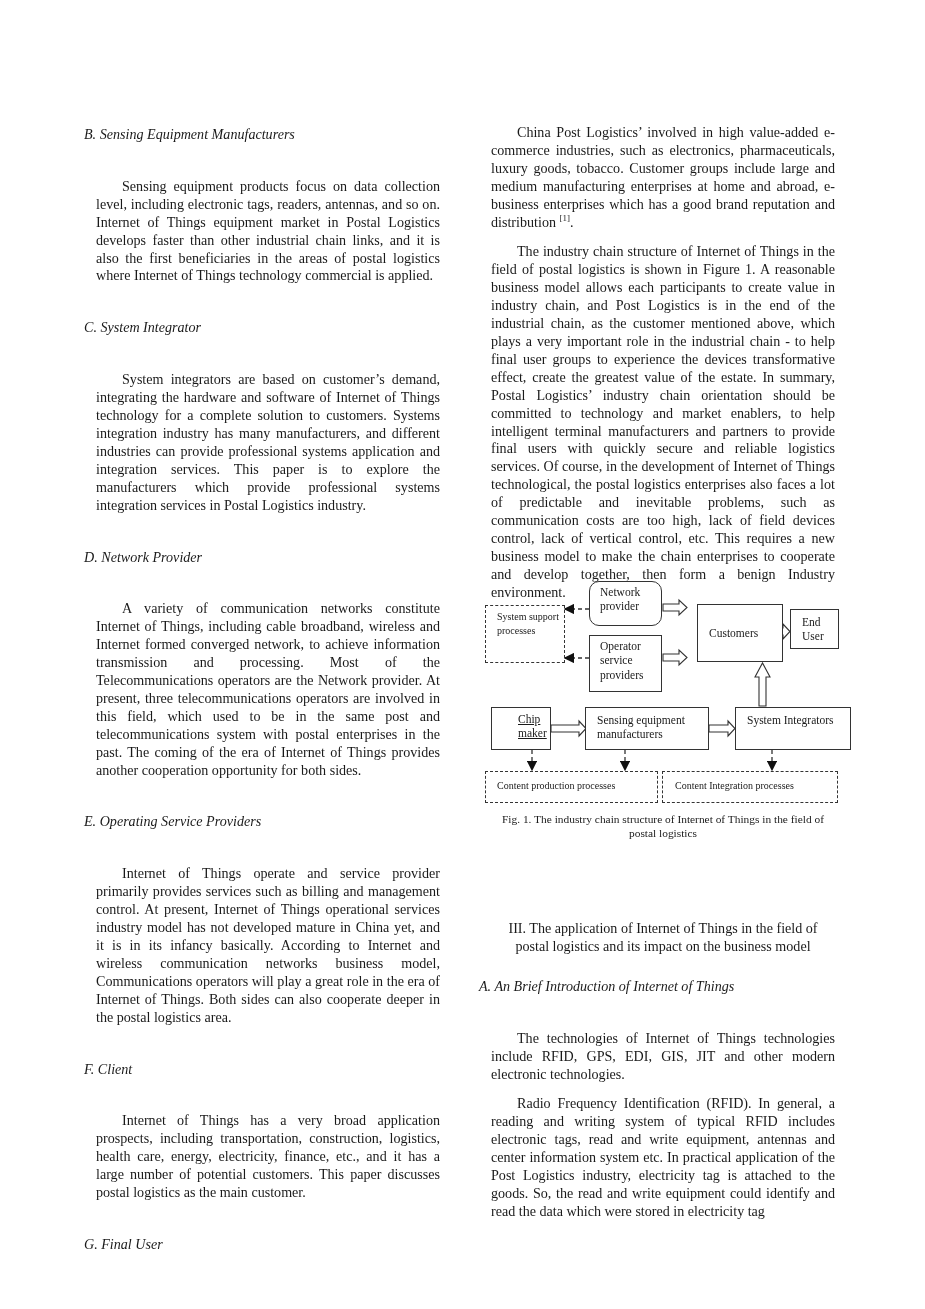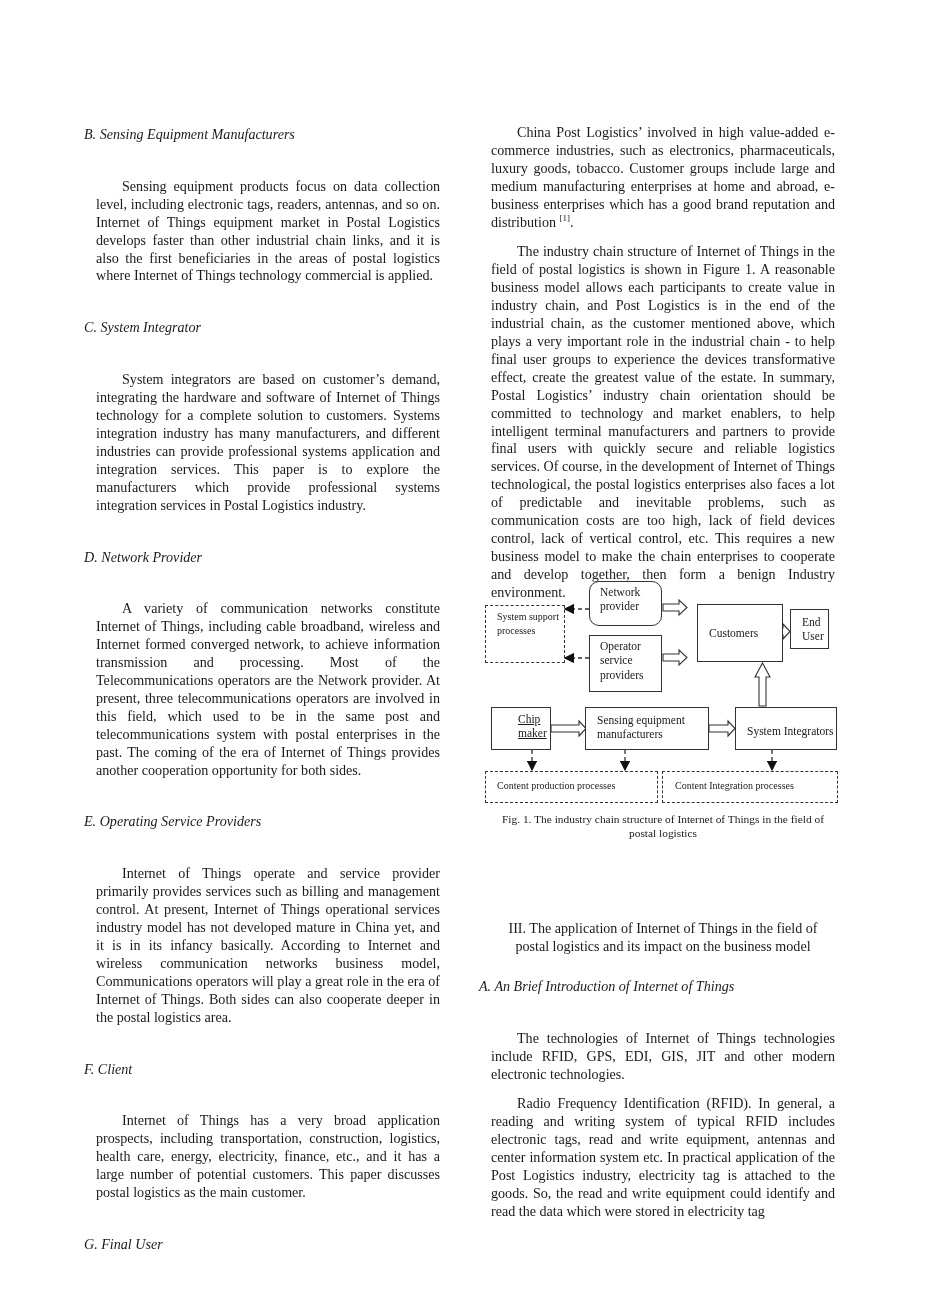--- a/index.html
+++ b/index.html
@@ -77,24 +77,24 @@
 
     <line x1="53" y1="172" x2="53" y2="192" stroke="#333" stroke-width="1.3" stroke-dasharray="4,3" marker-end="url(#ah)"></line>
     <line x1="146" y1="172" x2="146" y2="192" stroke="#333" stroke-width="1.3" stroke-dasharray="4,3" marker-end="url(#ah)"></line>
     <line x1="293" y1="172" x2="293" y2="192" stroke="#333" stroke-width="1.3" stroke-dasharray="4,3" marker-end="url(#ah)"></line>
   </svg>
 
   <div class="dbox" style="left:6px; top:27px; width:78px; height:58px; padding:4px 0 0 11px; width:80px;">System support processes</div>
   <div class="box" style="left:110px; top:3px; width:73px; height:45px;border-radius:10px;">Network provider</div>
   <div class="box" style="left:110px; top:57px; width:73px; height:57px;">Operator service providers</div>
   <div class="box" style="left:218px; top:26px; width:86px; height:58px; padding:21px 0 0 11px;">Customers</div>
-  <div class="box" style="left:311px; top:31px; width:39px; height:40px; padding:5px 0 0 11px;">End User</div>
+  <div class="box" style="left:311px; top:31px; width:49px; height:40px; padding:5px 0 0 11px;">End User</div>
   <div class="box" style="left:12px; top:129px; width:60px; height:43px; padding:4px 0 0 26px;text-decoration:underline;">Chip maker</div>
   <div class="box" style="left:106px; top:129px; width:124px; height:43px; padding:5px 0 0 11px;">Sensing equipment manufacturers</div>
-  <div class="box" style="left:256px; top:129px; width:102px; height:43px; padding:16px 0 0 11px;">System Integrators</div>
+  <div class="box" style="left:256px; top:129px; width:116px; height:43px; padding:5px 0 0 11px;">System Integrators</div>
   <div class="dbox" style="left:183px; top:193px; width:176px; height:32px; padding:7px 0 0 12px;">Content Integration processes</div>
   <div class="dbox" style="left:6px; top:193px; width:173px; height:32px; padding:7px 0 0 11px;">Content production processes</div>
 </div>
 
 <div class="caption">
   <div>Fig. 1.  The industry chain structure of Internet of Things in the field of</div>
   <div>postal logistics</div>
 </div>
 
 <div class="col" style="left:479px; top:920px;">

